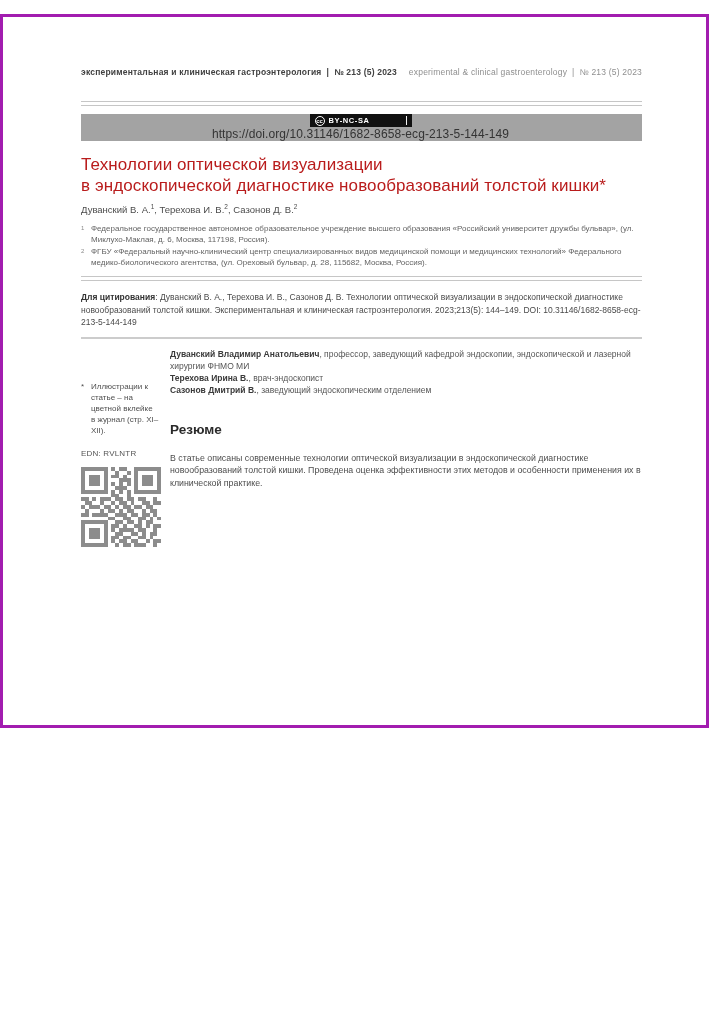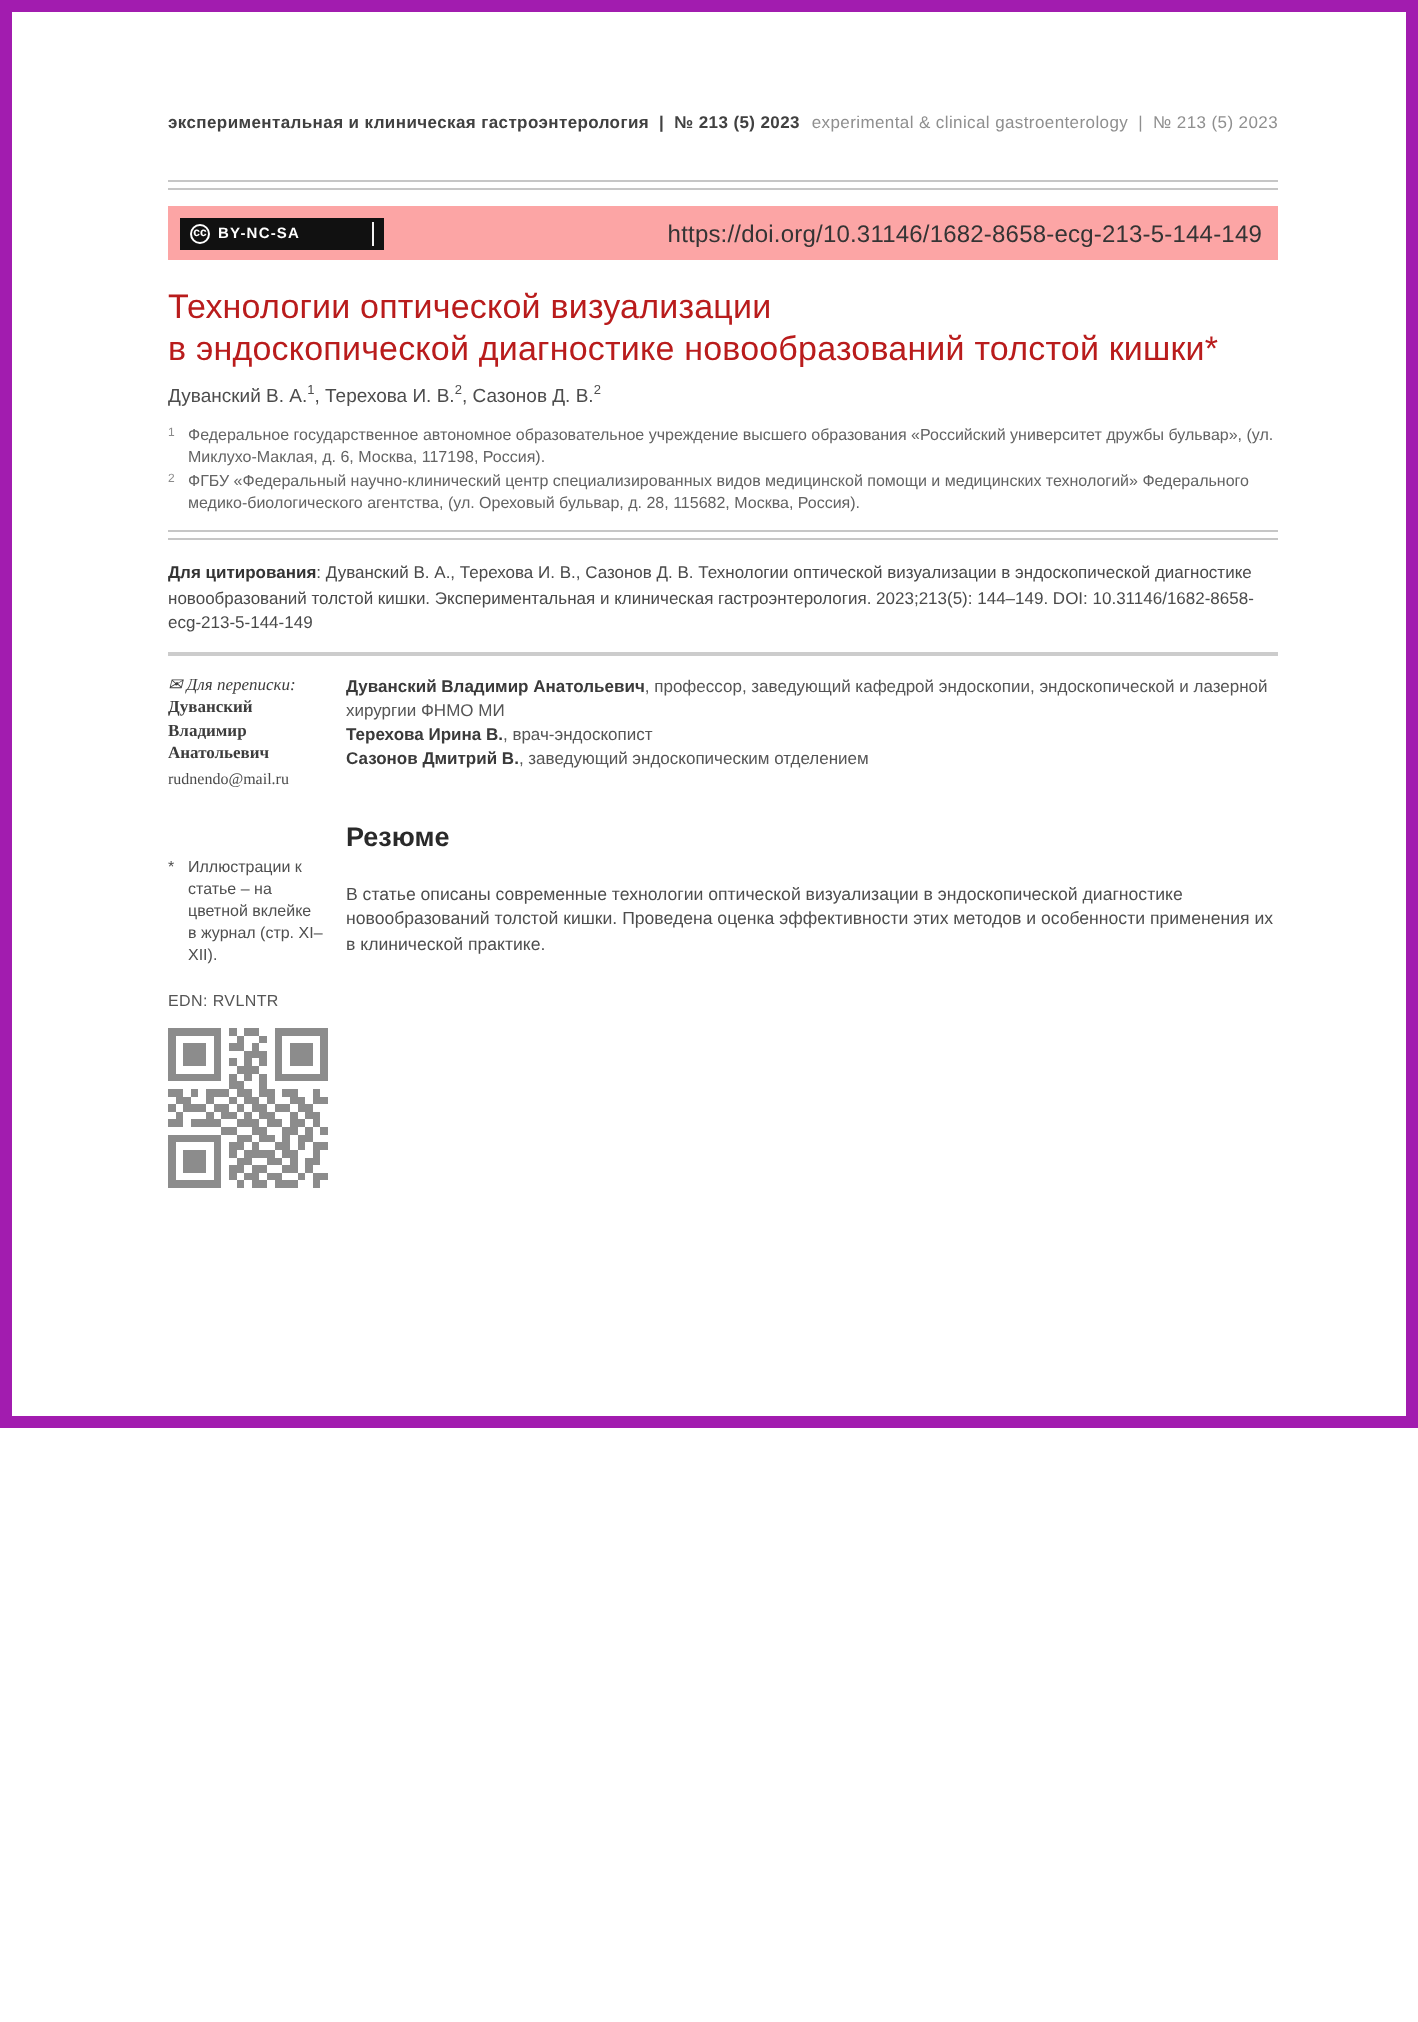--- a/index.html
+++ b/index.html
@@ -1,19 +1,19 @@
 <!DOCTYPE html>
 <html><head>
 <meta charset="utf-8">
 <style>
   * { margin:0; padding:0; box-sizing:border-box; }
   html,body { background:#fff; }
   .page {
-    position:relative; width:709px; height:714px; margin:0 auto;
-    background:#fff; border:6px solid #a21caf; overflow:hidden;
+    position:relative; width:709px; height:714px; margin:14px auto;
+    background:#fff; border:3px solid #a21caf; overflow:hidden;
     font-family:"Liberation Sans", sans-serif; color:#3f3f3f;
     -webkit-font-smoothing:antialiased;
   }
   .content { padding:0 64px 0 78px; }
 
   
   .journal-header {
     display:flex; justify-content:space-between; align-items:baseline;
     margin-top:50px; font-size:8.5px; letter-spacing:.2px;
   }
@@ -21,23 +21,24 @@
   .jh-right { color:#8f8f8f; }
   .jh-sep { padding:0 5px; color:inherit; }
 
   
   .rule-double { margin-top:24px; height:5px; border-top:1.5px solid #c6c6c6; border-bottom:1px solid #c6c6c6; }
   .rule-double.tight { margin-top:8px; }
   .rule-single { margin-top:8px; border-top:2px solid #cccccc; }
 
   
   .doi-bar {
-    margin-top:8px; height:27px; background:#fca5a5;
-    display:flex; align-items:center; justify-content:space-between;
+    margin-top:8px; height:27px; background:#a3a3a3;
+    display:flex; align-items:center; 
     padding:0 8px 0 6px;
+    flex-direction:column;
   }
   .cc-badge {
     display:flex; align-items:center; gap:4px;
     background:#111; height:16px; padding:0 4px 0 5px; width:102px;
     text-decoration:none; position:relative;
   }
   .cc-circle {
     width:10px; height:10px; border:1px solid #fff; border-radius:50%;
     color:#fff; font-size:6px; font-weight:bold; line-height:8px; text-align:center;
   }
@@ -123,25 +124,20 @@
 
     <div class="rule-double tight"></div>
 
     <p class="citation"><span class="lbl">Для цитирования</span><span>: Дуванский В. А., Терехова И. В., Сазонов Д. В. Технологии оптической визуализации в эндоскопической диагностике новообразований толстой кишки. Экспериментальная и клиническая гастроэнтерология. 2023;213(5): 144–149. DOI: 10.31146/1682-8658-ecg-213-5-144-149</span></p>
 
     <div class="rule-single"></div>
 
     <div class="grid">
 
       <aside class="col-side">
-        <div class="side-corr">
-          <span class="corr-label"><span>✉</span> <span>Для переписки:</span></span>
-          <div class="corr-name">Дуванский Владимир Анатольевич</div>
-          <a class="corr-email" href="#">rudnendo@mail.ru</a>
-        </div>
 
         <div class="side-note">
           <span class="marker">*</span>
           <span>Иллюстрации к статье – на цветной вклейке в журнал (стр. XI–XII).</span>
         </div>
 
         <div class="edn">EDN: RVLNTR</div>
 
         <div class="qr-wrap">
           <svg viewBox="0 0 21 21">

